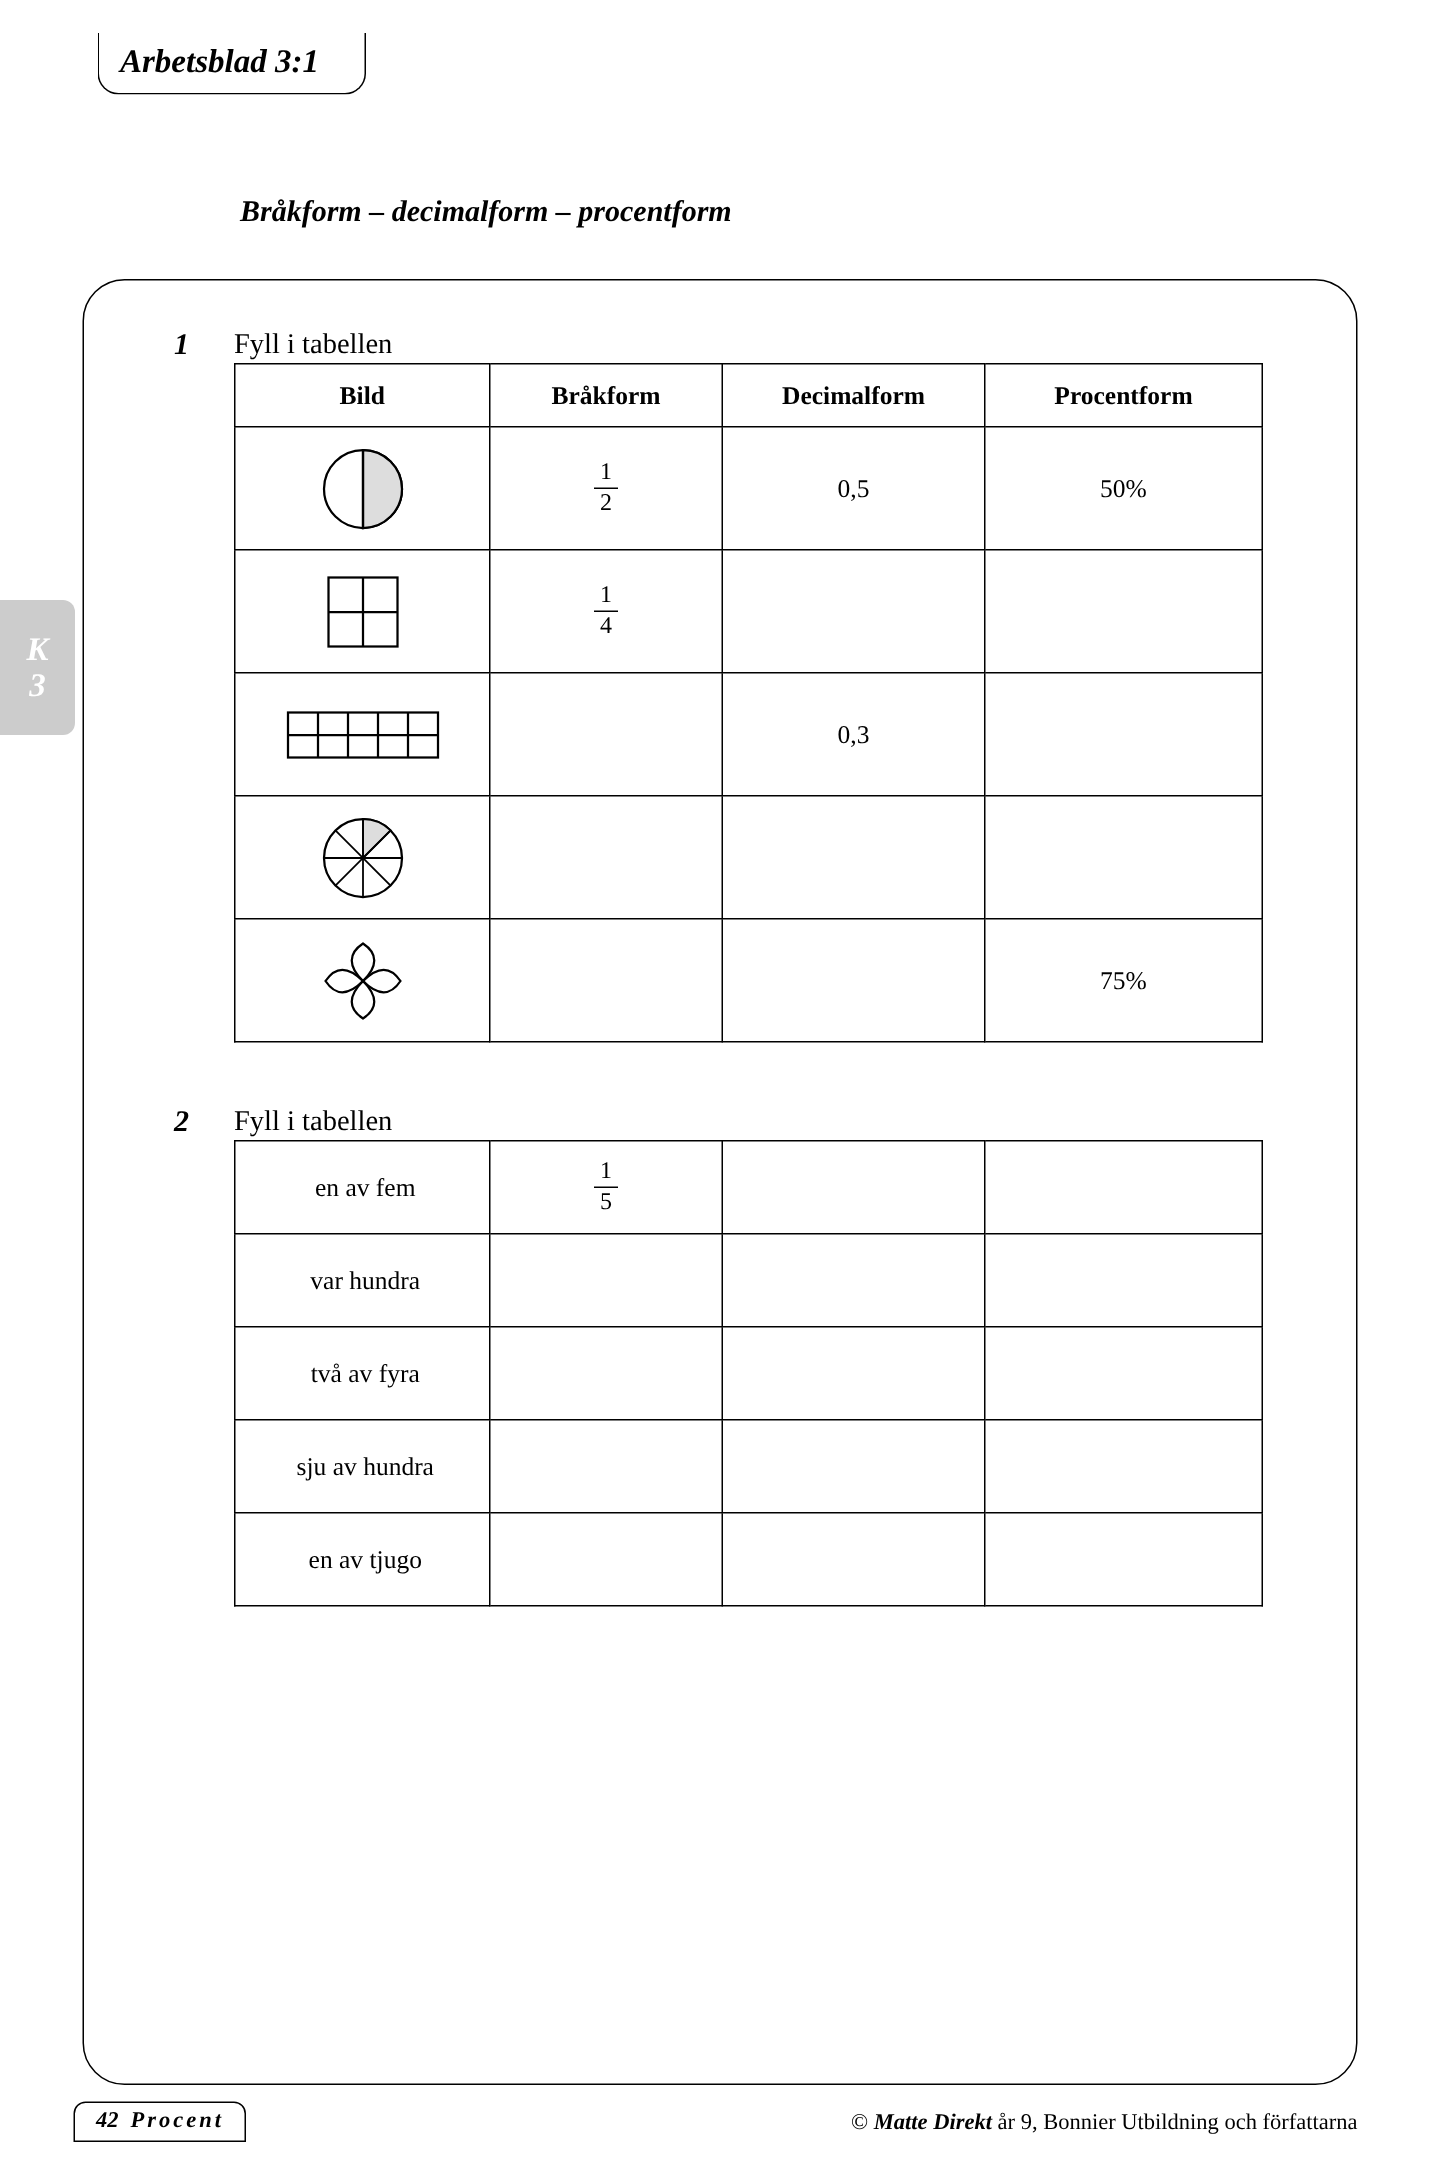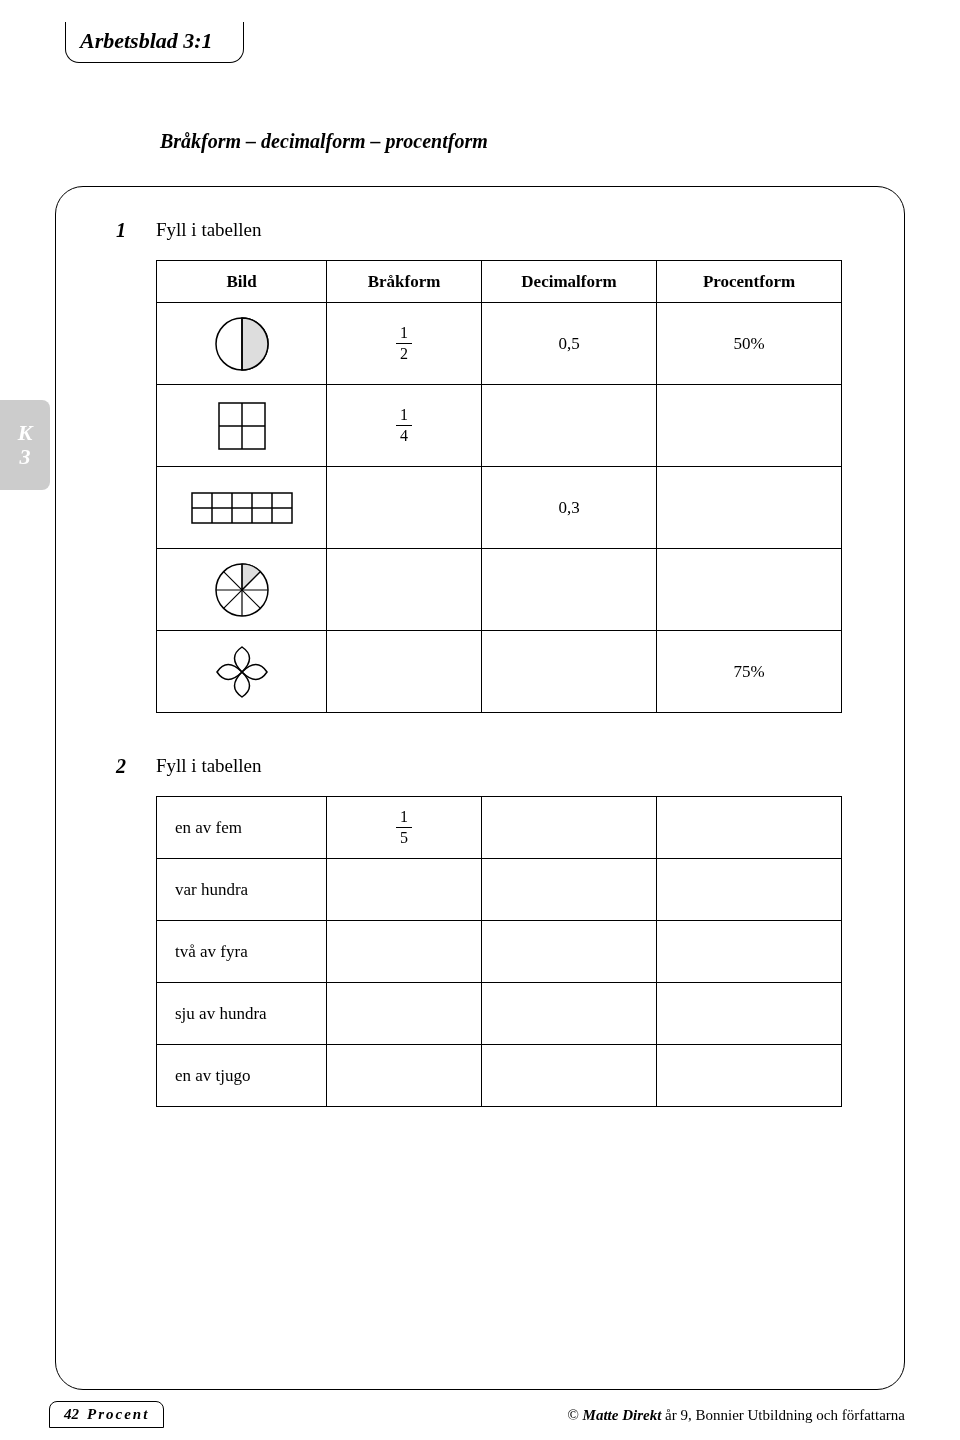--- a/index.html
+++ b/index.html
@@ -73,39 +73,38 @@
     font-weight: bold;
     font-size: 20px;
     padding-top: 2px;
   }
   .ex-instruction {
     font-size: 19px;
     padding-top: 2px;
   }
   table.worksheet {
     border-collapse: collapse;
-    margin-top: 18px;
     margin-left: 40px;
   }
   table.worksheet th, table.worksheet td {
     border: 1.2px solid #000;
     text-align: center;
     vertical-align: middle;
     font-size: 17px;
   }
   table.t1 th { height: 42px; }
   table.t1 td { height: 82px; }
   table.t1 .c1 { width: 170px; }
   table.t1 .c2 { width: 155px; }
   table.t1 .c3 { width: 175px; }
   table.t1 .c4 { width: 185px; }
 
   table.t2 th { height: 42px; }
   table.t2 td { height: 62px; }
-  table.t2 .c1 { width: 170px; text-align:left; padding-left:18px;}
+  table.t2 .c1 { width: 170px; text-align:center; padding-left:4px;}
   table.t2 .c2 { width: 155px; }
   table.t2 .c3 { width: 175px; }
   table.t2 .c4 { width: 185px; }
 
   table.worksheet th {
     font-weight: bold;
   }
   .frac {
     display: inline-block;
     text-align: center;

